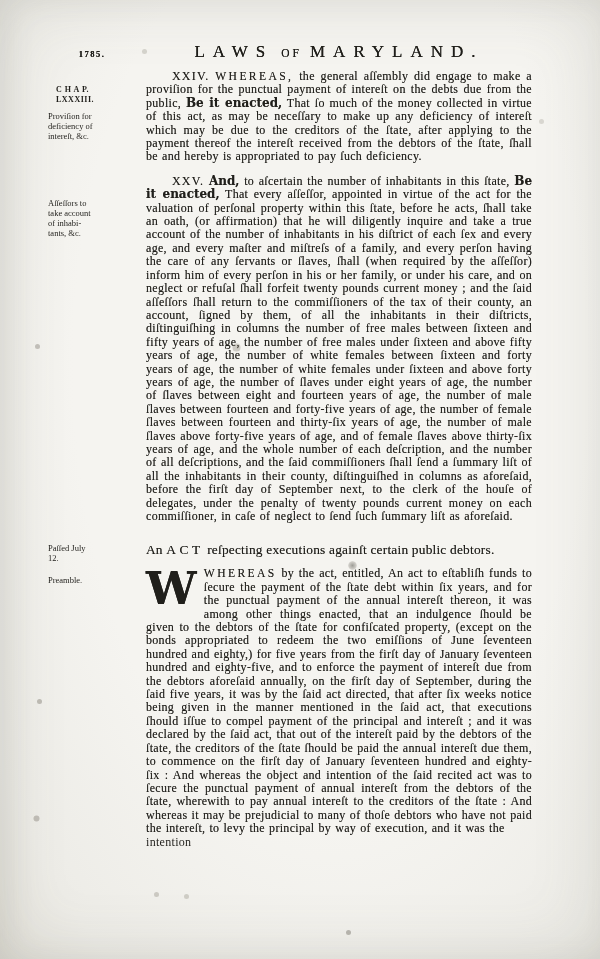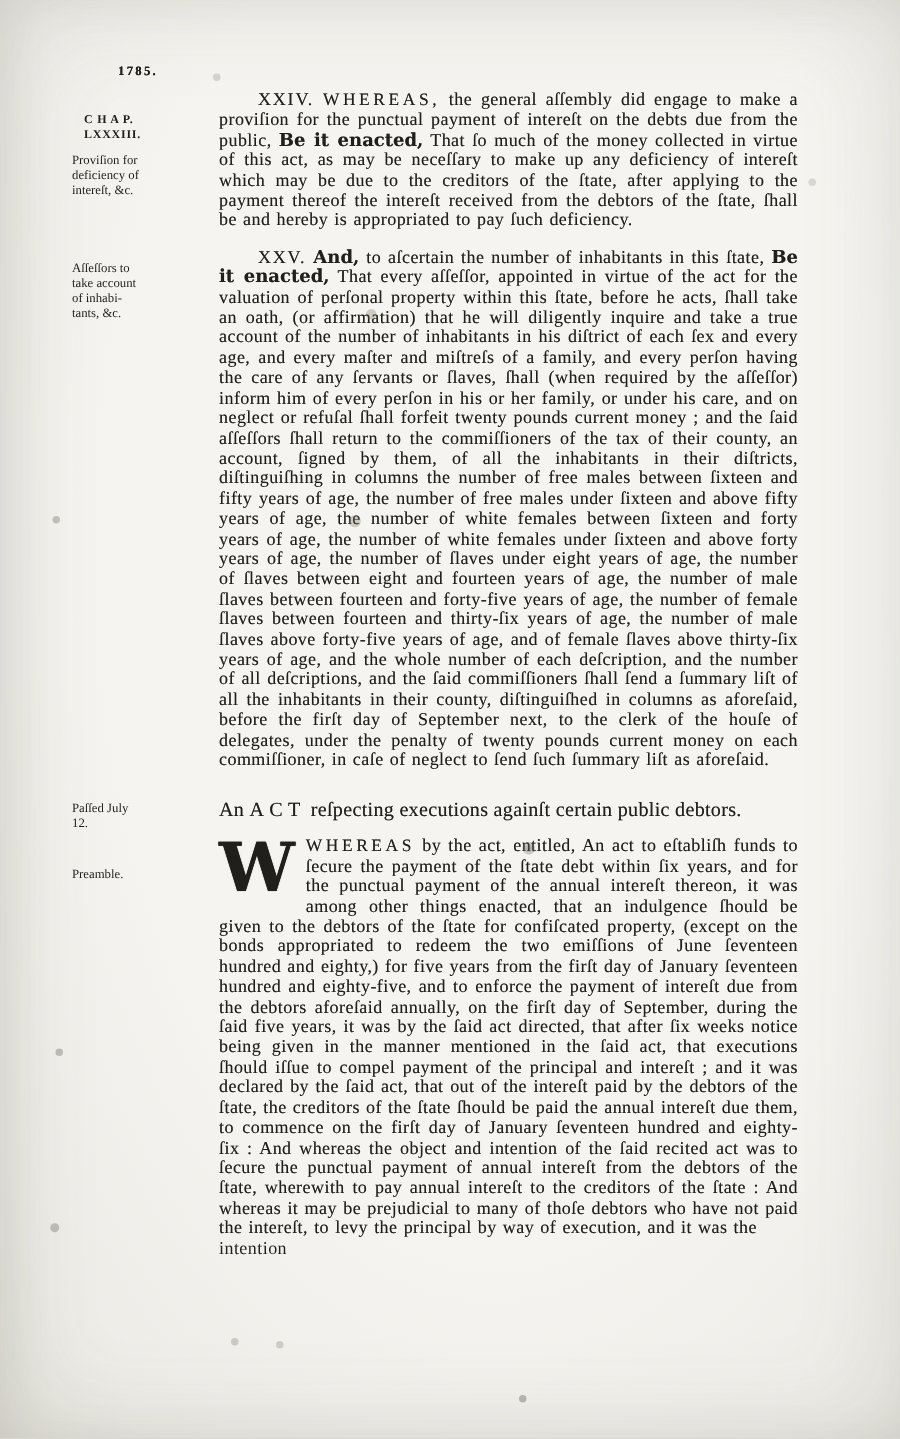--- a/index.html
+++ b/index.html
@@ -36,23 +36,23 @@
   .t-of { font-size:11.5px; letter-spacing:3px; margin:0 8px; }
 
   
   .cell-margin { font-size:8.5px; line-height:10px; }
   .margin-chap {
     font-size:8px; font-weight:bold; letter-spacing:.5px;
     white-space:pre-line; margin-top:15px; margin-left:12px;
   }
   .margin-note { white-space:pre-line; width:74px; margin-left:4px; }
   .note-deficiency { margin-top:6px; }
-  .note-assessors { margin-top:8px; }
+  .note-assessors { margin-top:23px; }
   .note-passed { margin-top:1px; }
-  .note-preamble { margin-top:20px; }
+  .note-preamble { margin-top:8px; }
 
   
   .body-para {
     margin:0; font-size:12px; line-height:13.4px;
     text-align:justify; letter-spacing:.3px; word-spacing:.8px;
     text-shadow:0 0 .25px rgba(32,31,27,.55);
   }
   .indent { text-indent:26px; }
   .sec-num { letter-spacing:1.2px; }
   .lead-caps { letter-spacing:2.4px; font-size:11.6px; }
@@ -101,20 +101,23 @@
 </style>
 </head>
 <body>
 
 <div class="page">
   <div class="noise"></div>
   <div class="blot"></div>
 
   <header class="row hdr">
     <div class="cell-margin year">1785.</div>
+    <div class="title">
+      <span class="t-laws">LAWS</span><span class="t-of">OF</span><span class="t-maryland">MARYLAND.</span>
+    </div>
   </header>
 
   <section class="row r24">
     <aside class="cell-margin">
       <div class="margin-chap">C H A P.
 LXXXIII.</div>
       <div class="margin-note note-deficiency">Proviſion for
 deficiency of
 intereſt, &amp;c.</div>
     </aside>

